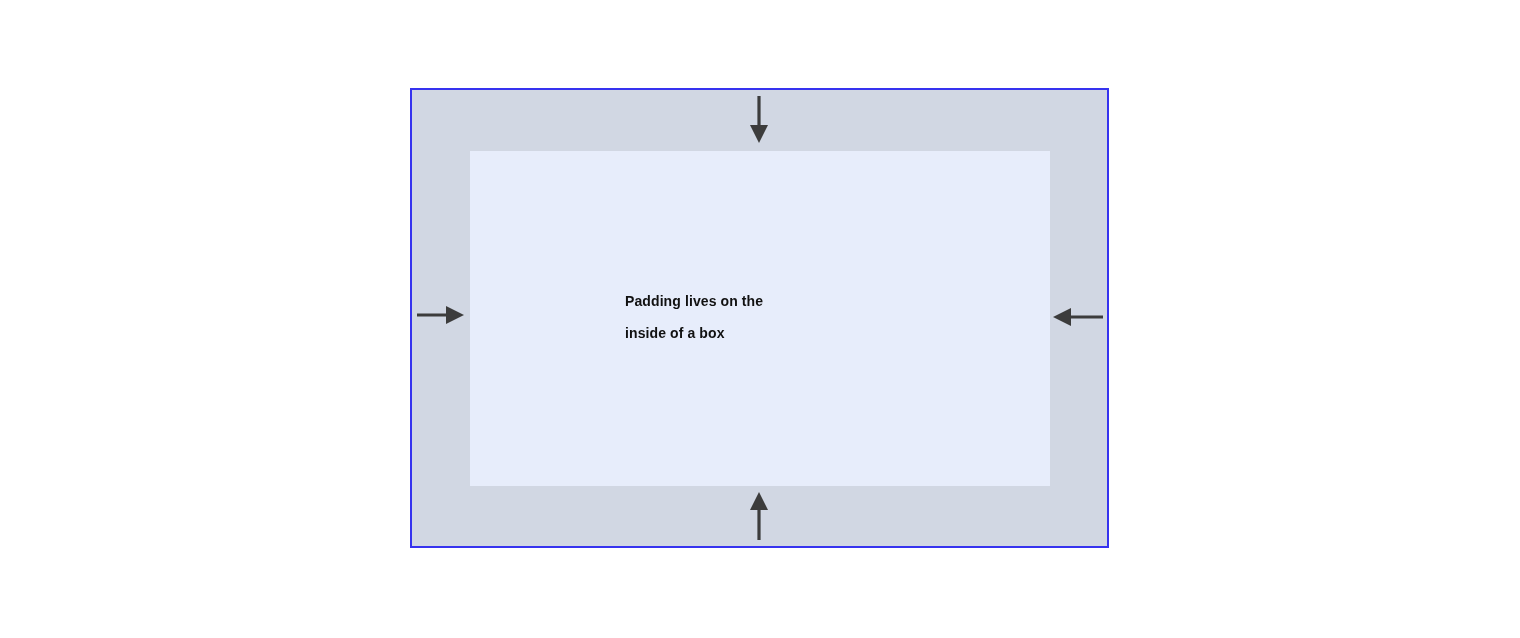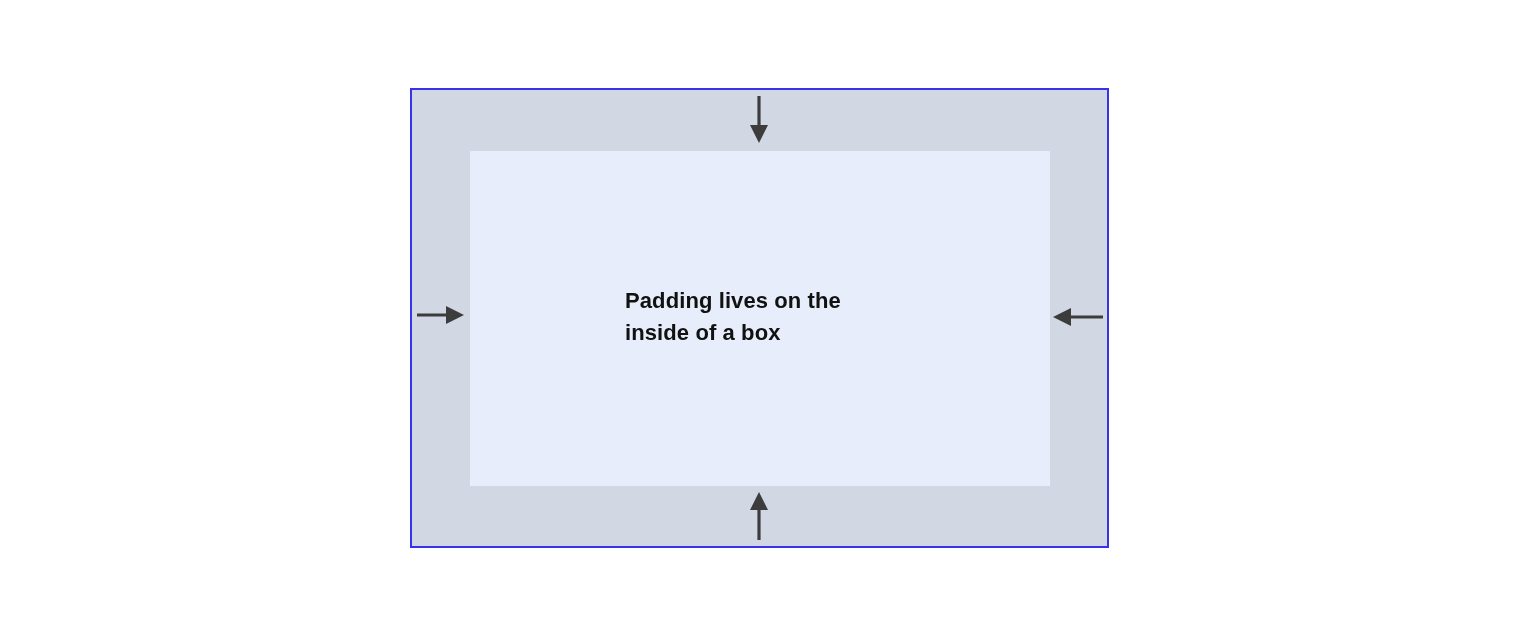--- a/index.html
+++ b/index.html
@@ -43,21 +43,21 @@
     height: 335px;
     background: #e7edfb;
   }
 
   
   .content-label {
     position: absolute;
     left: 625px;
     top: 285px;
     width: 300px;
-    font-size: 22px;
+    font-size: 14px;
     font-weight: bold;
     line-height: 32px;
     color: #111111;
     letter-spacing: 0.1px;
     white-space: pre-line;
   }
 
   
   .arrows {
     position: absolute;

